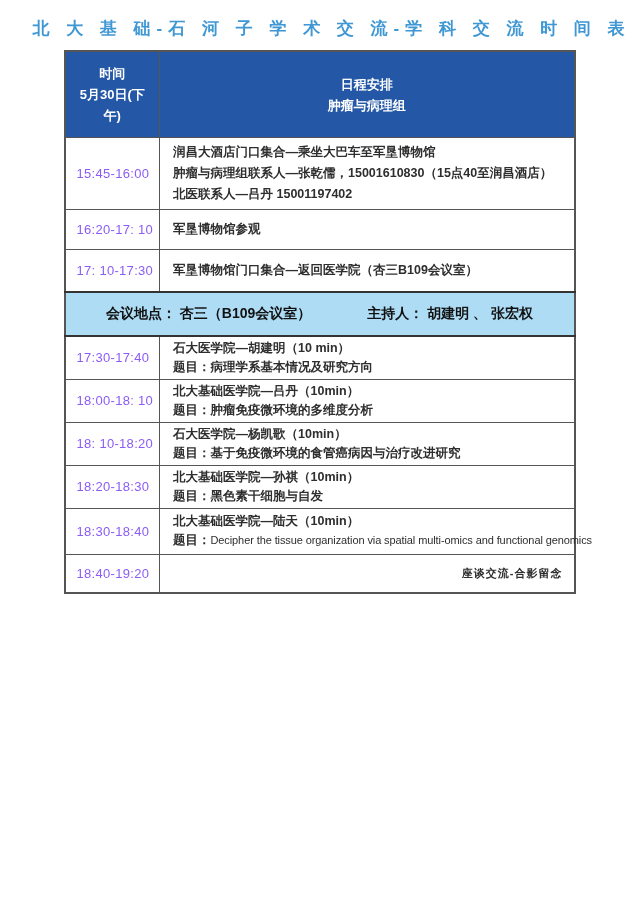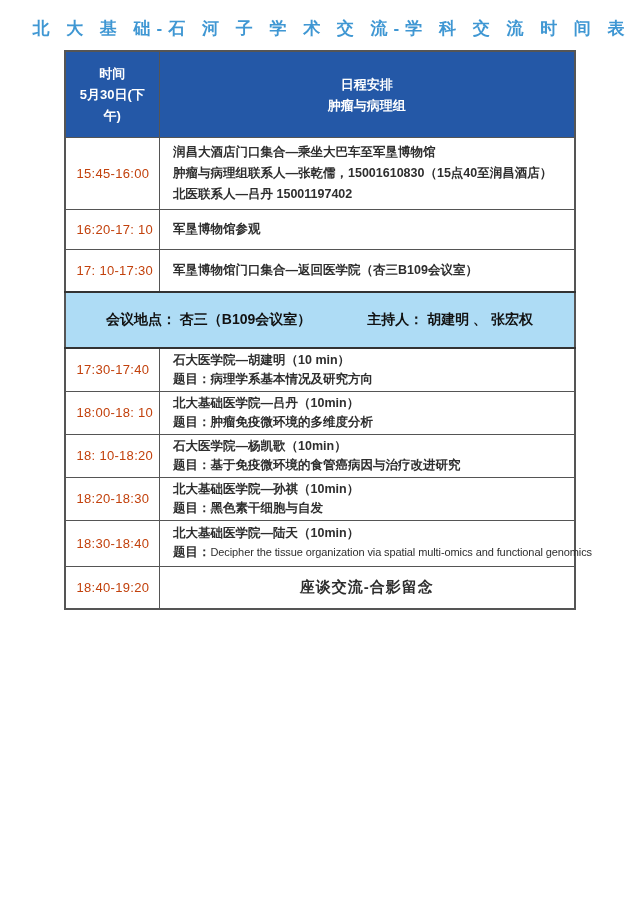--- a/index.html
+++ b/index.html
@@ -31,46 +31,46 @@
     padding:11px;vertical-align:middle;
     font-size:12.5px;
   }
   tr.hrow th{
     background:var(--header-bg,#2458a7);
     color:#ffffff;font-weight:bold;
     text-align:center;line-height:21px;font-size:13px;height:46px;
   }
   td.time{
     text-align:center;font-weight:400;font-size:13px;
-    white-space:pre;letter-spacing:.3px;color:#c2410c;
+    white-space:pre;letter-spacing:.3px;color:#8b5cf6;
   }
   td.content{padding:4px 8px 4px 13px;}
   td.content .ln{font-weight:bold;line-height:21px;white-space:pre;}
   tr.r1{height:64px;}
   tr.r2{height:40px;}
   tr.r3{height:42px;}
   tr.talk{height:40px;}
   tr.talk td.content{padding-top:2px;padding-bottom:2px;}
   tr.talk .ln{line-height:19px;}
   tr.talk7{height:46px;}
   tr.talk7 .topic{font-weight:bold;}
   tr.talk7 .topic .en{font-weight:400;font-size:11px;letter-spacing:-0.1px;}
-  tr.section-row{height:56px;}
+  tr.section-row{height:44px;}
   td.section{
     background:var(--section-bg,#aedcf5);
     border-top:2px solid #333;border-bottom:2px solid #333;
     font-weight:bold;font-size:14px;color:#111;
   }
   .section-inner{
     display:flex;justify-content:center;align-items:center;gap:56px;
     white-space:pre;
   }
   tr.closing{height:36px;}
   td.closing-cell{
-    text-align:center;font-weight:bold;font-size:15px;letter-spacing:1px;
+    text-align:right;font-weight:bold;font-size:11px;letter-spacing:1px;
   }
 </style>
 </head>
 <body>
 
 <div class="page">
 
   <h1 class="title">北 大 基 础-石 河 子 学 术 交 流-学 科 交 流 时 间 表</h1>
 
   <table class="schedule">

